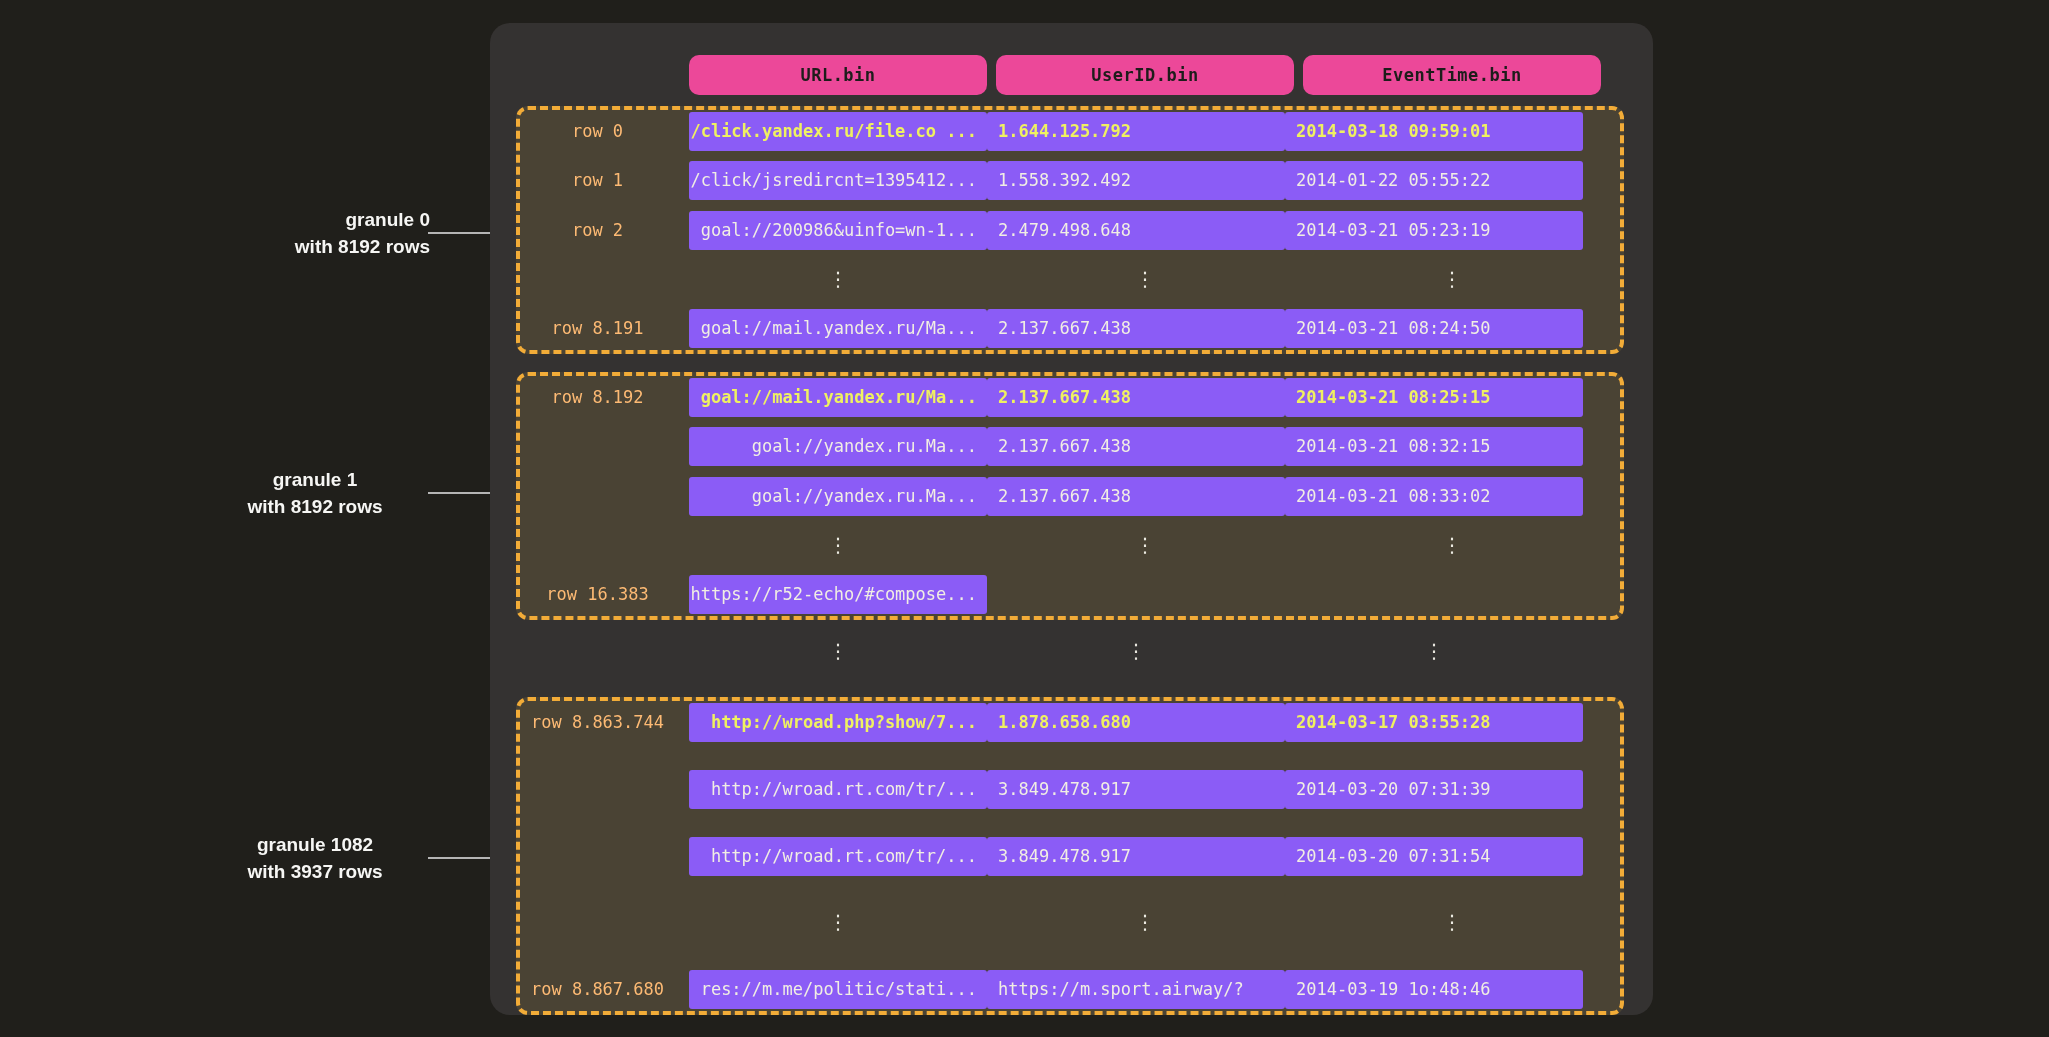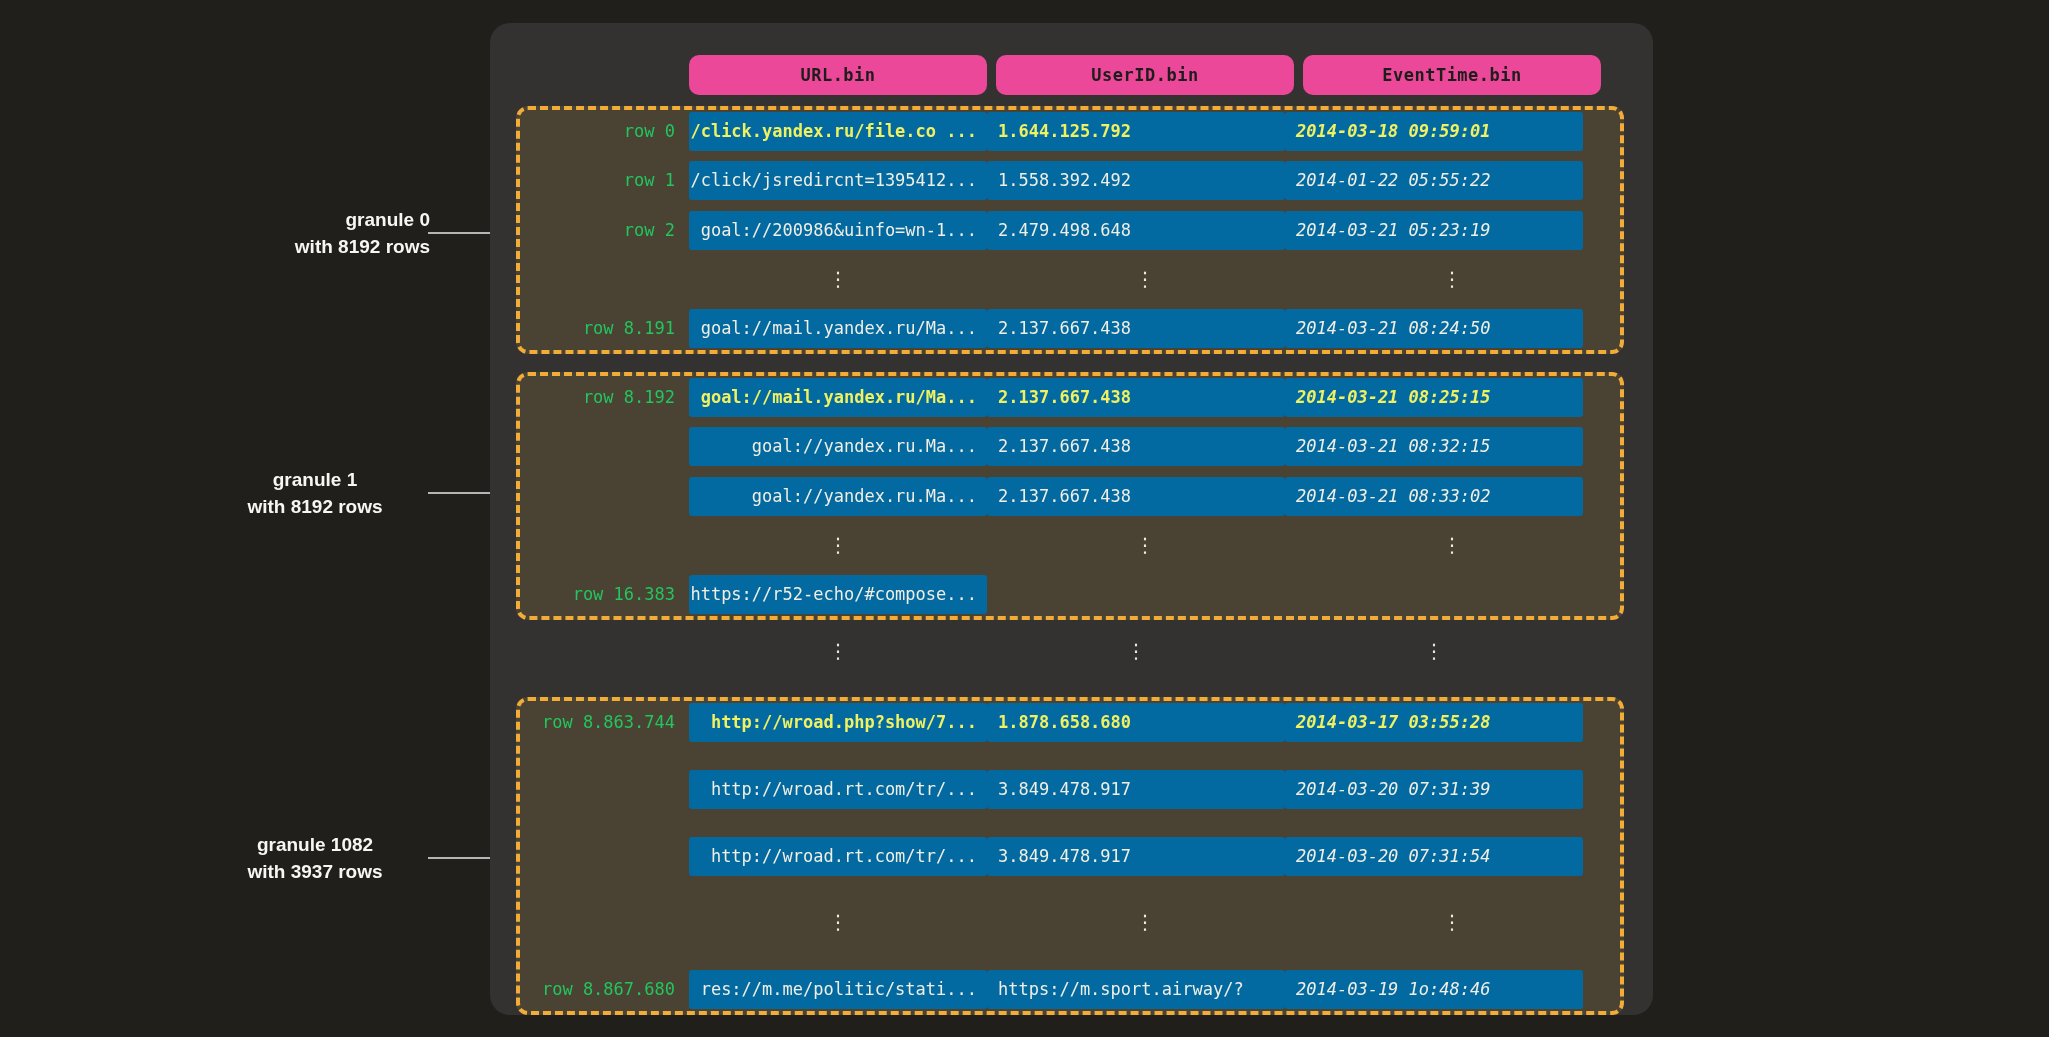--- a/index.html
+++ b/index.html
@@ -30,32 +30,32 @@
   }
   .g0 { top:83px;  height:248px; }
   .g1 { top:349px; height:248px; }
   .g2 { top:674px; height:318px; }
   .granule-inner {
     display:flex; flex-direction:column; justify-content:space-between;
     height:100%; padding:2px 0;
   }
   .grow { display:flex; height:39px; }
   .rowlabel {
-    width:169px; flex:none; text-align:right; padding-right:14px;
-    line-height:39px; font-size:17px; color:#22c55e; white-space:nowrap;
+    width:169px; flex:none; text-align:center; padding-right:14px;
+    line-height:39px; font-size:17px; color:#fdba74; white-space:nowrap;
   }
   .cell {
-    width:298px; flex:none; background:#0369a1; border-radius:3px;
+    width:298px; flex:none; background:#8b5cf6; border-radius:3px;
     line-height:39px; font-size:17px; color:#F1EEE3;
     white-space:nowrap; overflow:hidden;
   }
   .grow .cell + .cell { }
   .cell.col-url  { text-align:right; padding-right:10px; }
   .cell.col-uid  { padding-left:11px; }
-  .cell.col-time { padding-left:11px;font-style:italic; }
+  .cell.col-time { padding-left:11px; }
   .cell.hl { font-weight:bold; color:#EFF161; }
   .ecol {
     width:298px; flex:none; background:transparent; text-align:center;
     line-height:39px; font-size:20px; color:#EDEBE2;
   }
   .grow .ecol + .ecol { margin-left:9px; }
   
   .mid-ellipsis { position:absolute; left:199px; display:flex; height:39px; }
   .mid-ellipsis .ecol { color:#E8E6DE; }
   .me0 { top:609px; }

